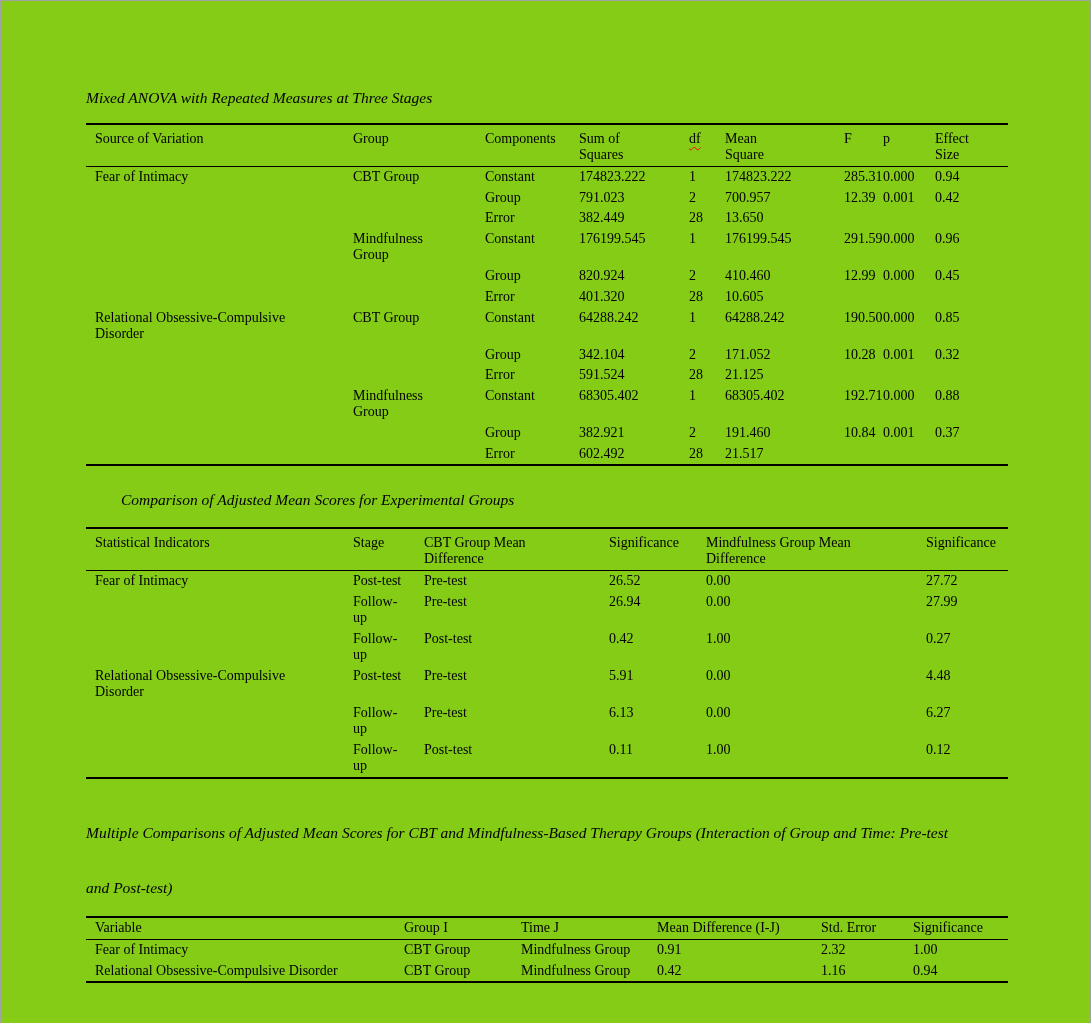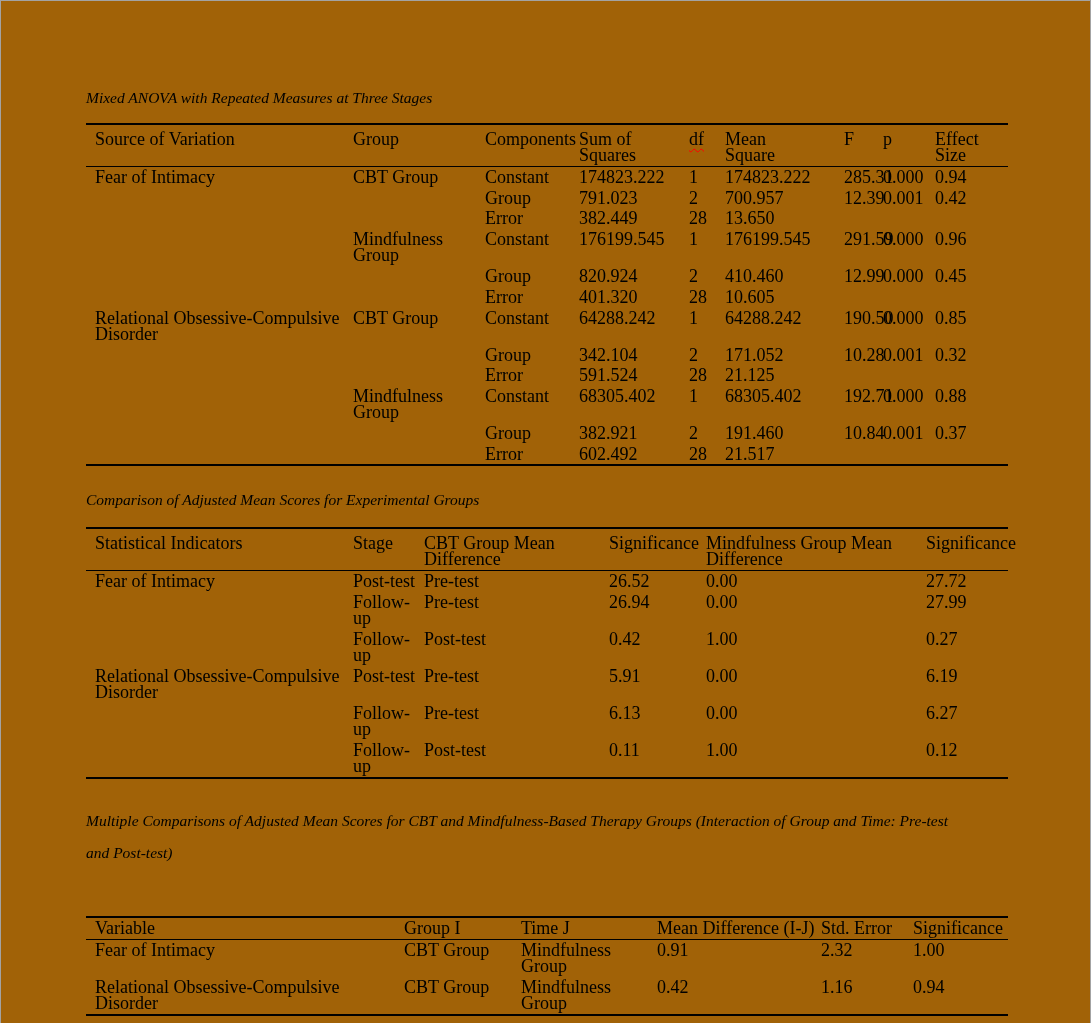--- a/index.html
+++ b/index.html
@@ -3,38 +3,38 @@
 <meta charset="utf-8">
 <style>
   html,body{margin:0;padding:0;background:#ffffff;}
   body{
     width:1091px;height:1023px;
     font-family:"Liberation Serif","DejaVu Serif",serif;
     color:#000;
   }
   .page{
     position:relative;width:1091px;height:1023px;box-sizing:border-box;
-    background:#a16207;
+    background:#84cc16;
     border-left:1px solid #a3a3a3;
     border-top:1px solid #a3a3a3;
     border-right:1px solid #a3a3a3;
   }
   .caption{
     position:absolute;left:85px;margin:0;
     font-size:15.5px;font-weight:normal;font-style:italic;
     line-height:19px;white-space:pre-line;color:#000;
   }
   #title1{top:87px;}
-  #title2{top:489px;}
-  #title3{top:804px;width:925px;line-height:32px;}
+  #title2{top:489px;margin-left:35px;}
+  #title3{top:804px;width:925px;line-height:55px;}
   table.apa{
     position:absolute;left:85px;width:922px;
     border-collapse:collapse;table-layout:fixed;
     border-top:2px solid #000;border-bottom:2px solid #000;
-    font-size:18px;line-height:16.4px;
+    font-size:14px;line-height:16.4px;
   }
   #table1{top:122px;}
   #table2{top:526px;}
   #table3{top:895px;margin-top:20px;}
   table.apa th, table.apa td{
     font-weight:normal;text-align:left;vertical-align:top;
     padding:2.2px 3px 2.1px 0;
     white-space:pre-line;overflow:visible;
   }
   #table1 thead th, #table2 thead th{padding-top:6px;padding-bottom:2px;}
@@ -272,21 +272,21 @@
           <td>1.00</td>
           <td>0.27</td>
         </tr>
       <tr>
           <td>Relational Obsessive-Compulsive
 Disorder</td>
           <td>Post-test</td>
           <td>Pre-test</td>
           <td>5.91</td>
           <td>0.00</td>
-          <td>6.19</td>
+          <td>4.48</td>
         </tr>
       <tr>
           <td></td>
           <td>Follow-
 up</td>
           <td>Pre-test</td>
           <td>6.13</td>
           <td>0.00</td>
           <td>6.27</td>
         </tr>

